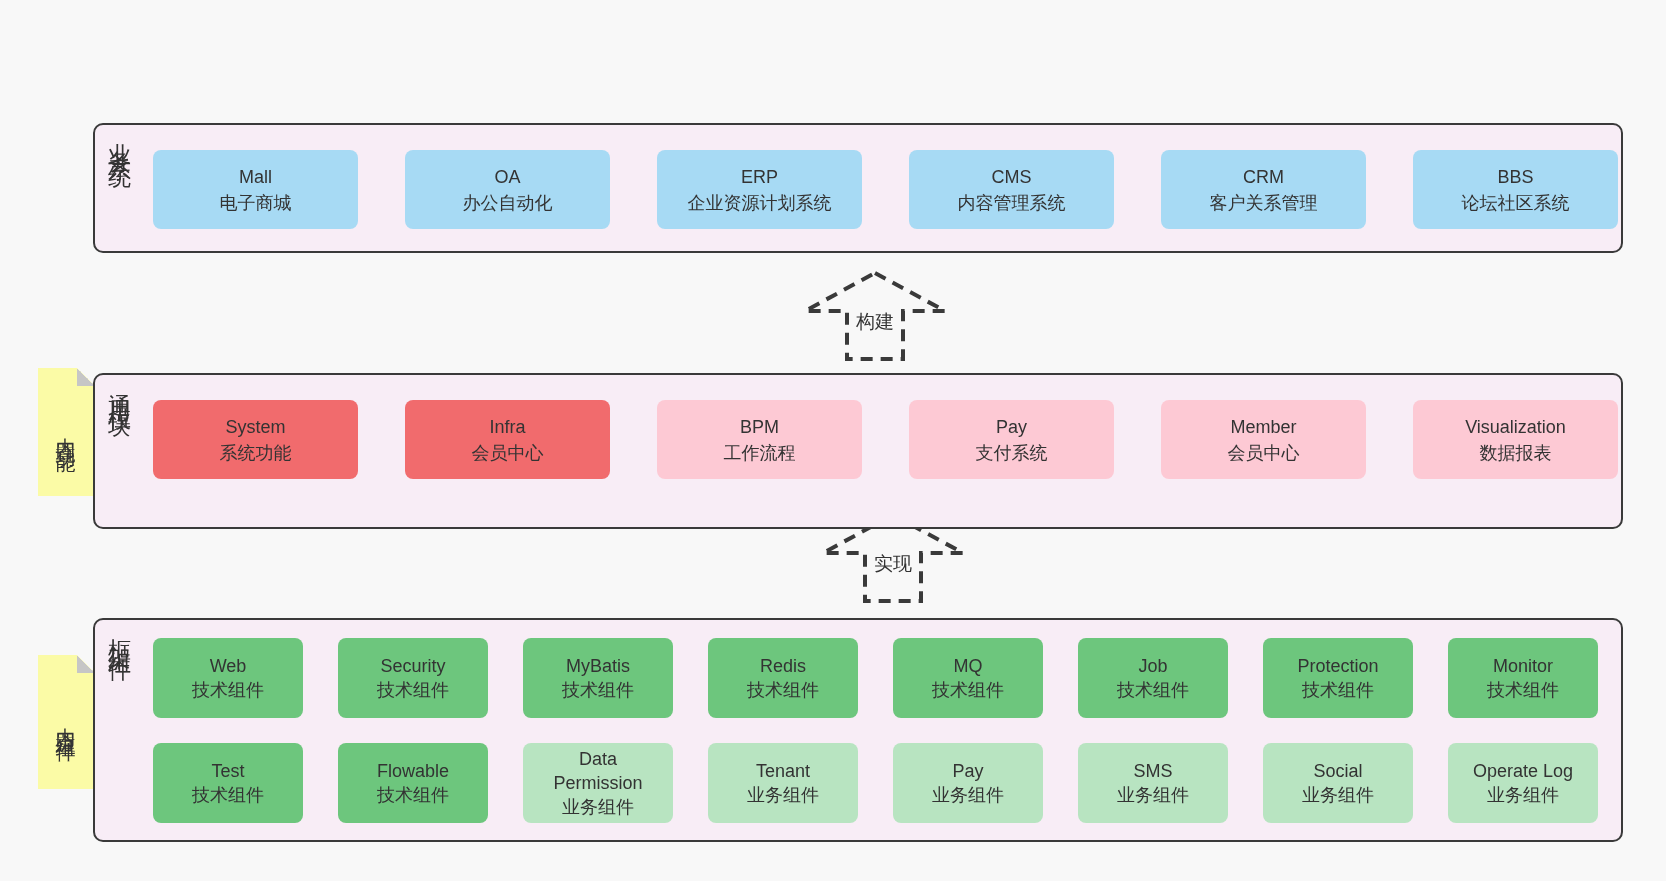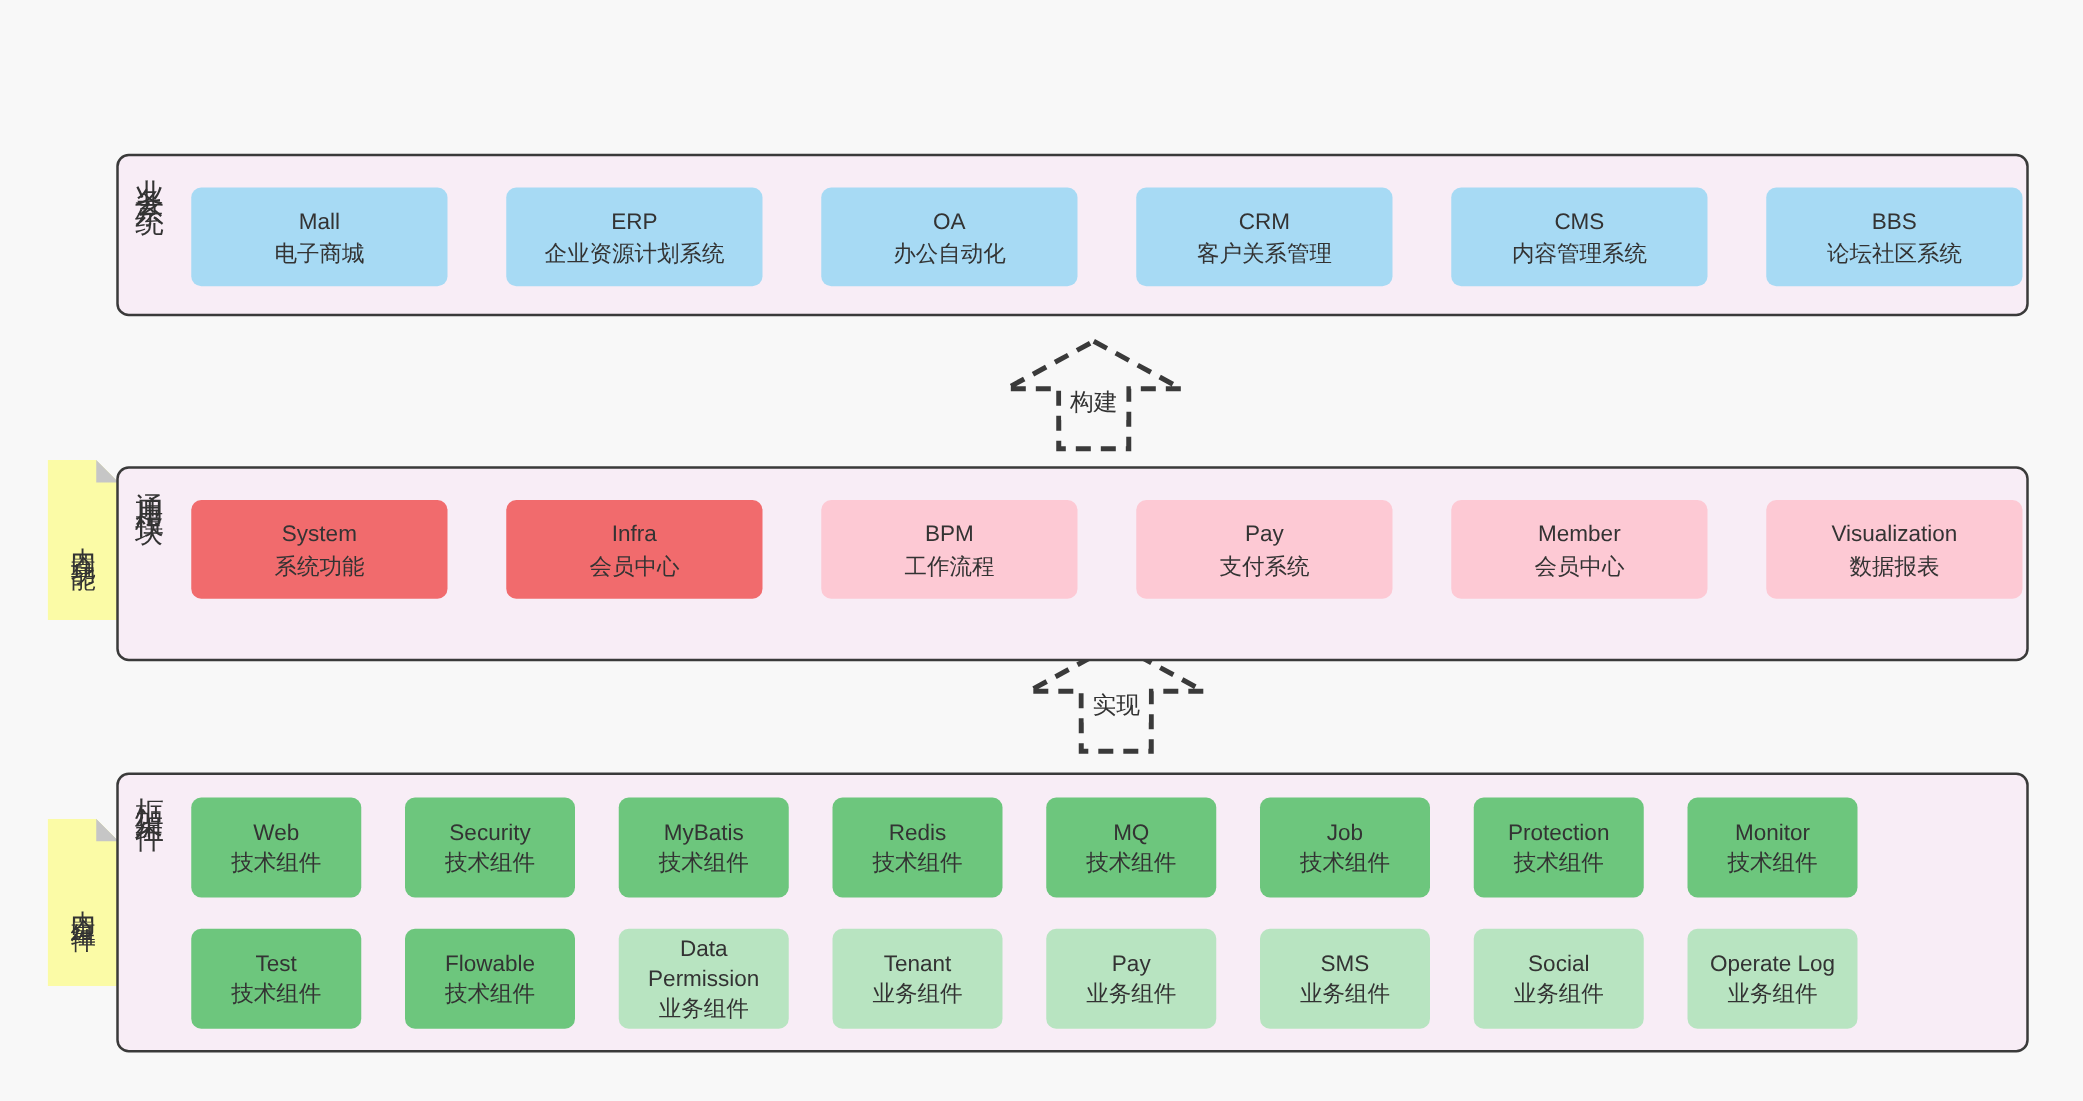--- a/index.html
+++ b/index.html
@@ -59,21 +59,21 @@
     display: flex;
     flex-direction: column;
     align-items: center;
     justify-content: center;
     text-align: center;
     font-size: 18px;
     line-height: 26px;
     color: #333;
   }
   .box-wide   { width: 205px; height: 79px; }
-  .box-narrow { width: 136px; height: 80px; line-height: 24px; padding: 0 14px; }
+  .box-narrow { width: 150px; height: 80px; line-height: 24px; padding: 0 14px; }
   .blue        { background: #a7daf4; }
   .red         { background: #f16b6d; }
   .pink        { background: #fdc9d4; }
   .green-dark  { background: #6dc67d; }
   .green-light { background: #b8e4c1; }
 
   
   .note {
     position: absolute;
     left: 38px;
@@ -148,34 +148,34 @@
   </svg>
 
   <div class="band band-1">
     <div class="band-label">业务系统</div>
     <div class="row row-wide">
       <div class="box box-wide blue">
         <div>Mall</div>
         <div>电子商城</div>
       </div>
       <div class="box box-wide blue">
+        <div>OA</div>
+        <div>办公自动化</div>
+      </div>
+      <div class="box box-wide blue">
         <div>ERP</div>
         <div>企业资源计划系统</div>
       </div>
       <div class="box box-wide blue">
-        <div>OA</div>
-        <div>办公自动化</div>
+        <div>CMS</div>
+        <div>内容管理系统</div>
       </div>
       <div class="box box-wide blue">
         <div>CRM</div>
         <div>客户关系管理</div>
-      </div>
-      <div class="box box-wide blue">
-        <div>CMS</div>
-        <div>内容管理系统</div>
       </div>
       <div class="box box-wide blue">
         <div>BBS</div>
         <div>论坛社区系统</div>
       </div>
     </div>
   </div>
 
   <div class="band band-2">
     <div class="band-label">通用模块</div>

